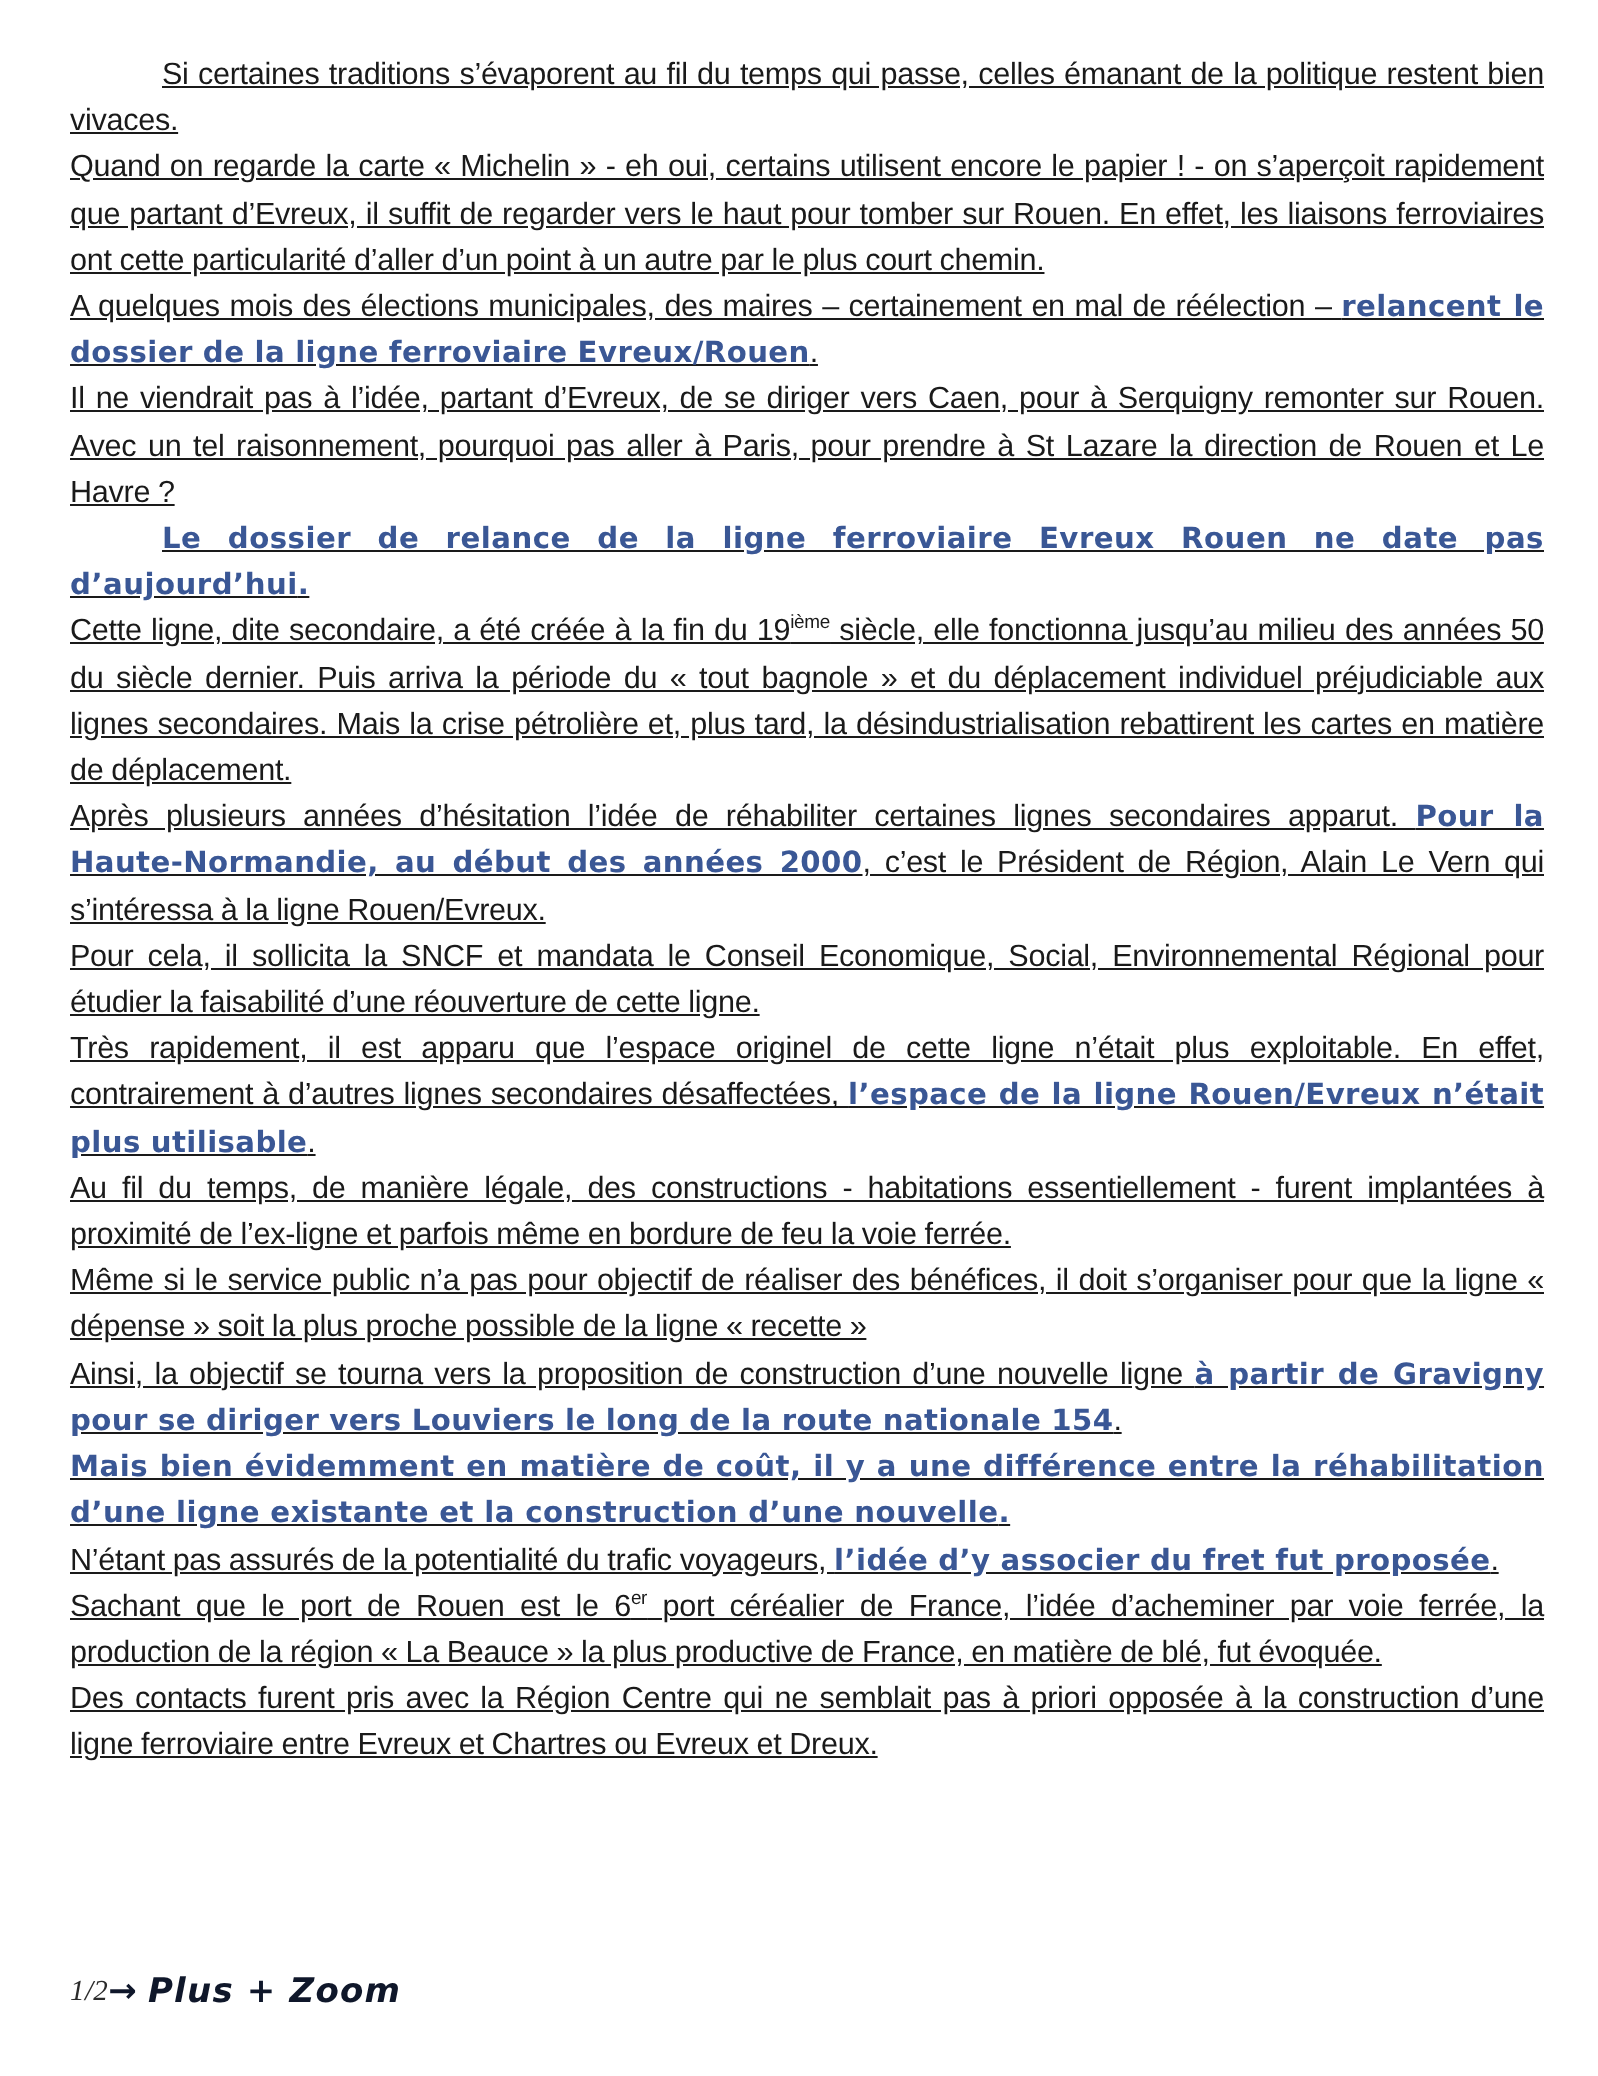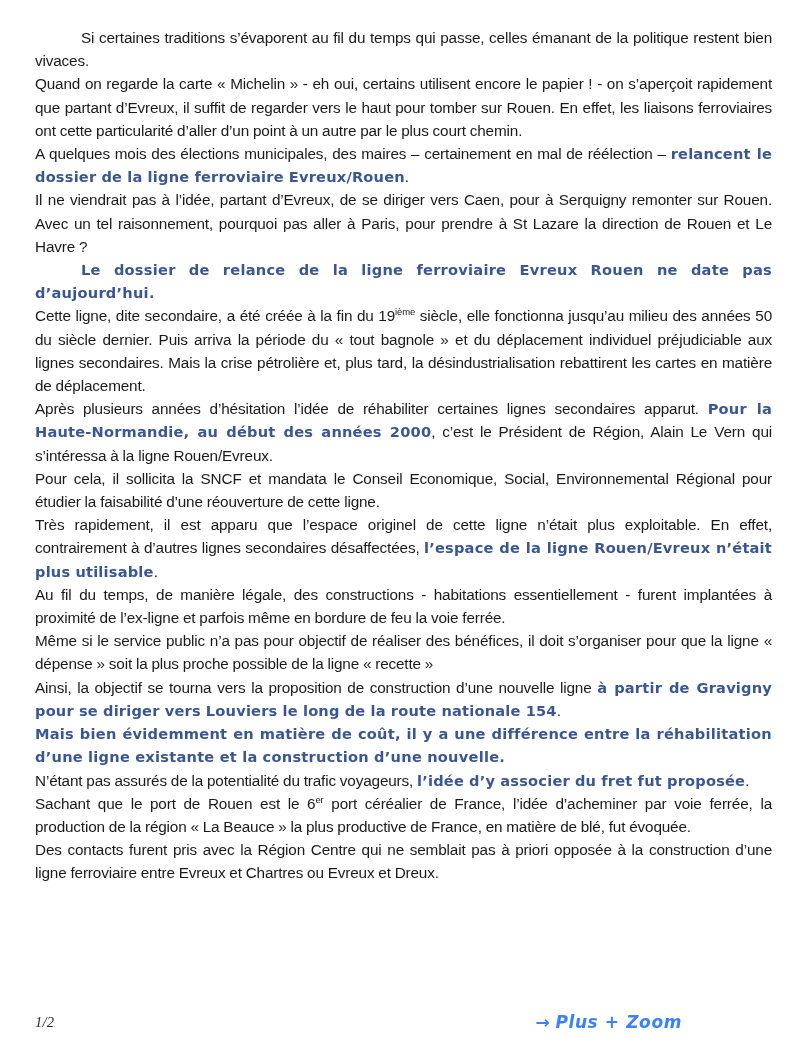--- a/index.html
+++ b/index.html
@@ -27,20 +27,21 @@
     text-align: justify;
     text-justify: inter-word;
     letter-spacing: -0.15px;
     word-spacing: -0.2px;
     width: 737px;
   }
   .para {
     margin: 0;
     padding: 0;
     text-align: justify;
+    text-decoration: underline;
   }
   .para.indent {
     text-indent: 46px;
   }
   .para.last-left > :last-child { }
   .hl {
     color: #3a5795;
     font-weight: bold;
     font-family: "DejaVu Sans", sans-serif;
     font-size: 14.6px;
@@ -49,39 +50,38 @@
   sup {
     font-size: 0.62em;
     vertical-align: super;
     line-height: 0;
   }
   
   #footer {
     position: absolute;
     left: 35px;
     right: 27px;
-    bottom: 2px;
+    bottom: 28px;
     height: 28px;
     display: flex;
     align-items: center;
-    justify-content: space-between;
   }
   #page-number {
     font-family: "Liberation Serif", serif;
     font-style: italic;
     font-size: 14.5px;
     color: #2b2b2b;
     letter-spacing: 0.2px;
   }
   #more-link {
     font-family: "DejaVu Sans", sans-serif;
     font-weight: bold;
     font-style: italic;
     font-size: 17px;
-    color: #3b82f6;
+    color: #0f172a;
     letter-spacing: 0.6px;
     white-space: nowrap;
     margin-right: 90px;
   }
   #more-link .arrow {
     font-style: normal;
     font-weight: bold;
     margin-right: 5px;
   }
   

